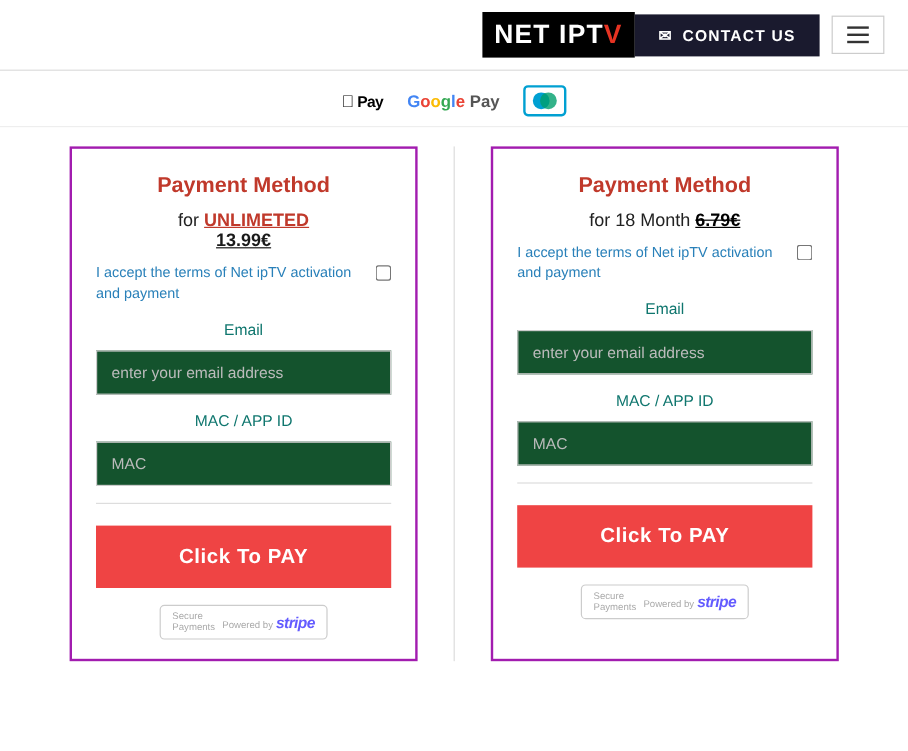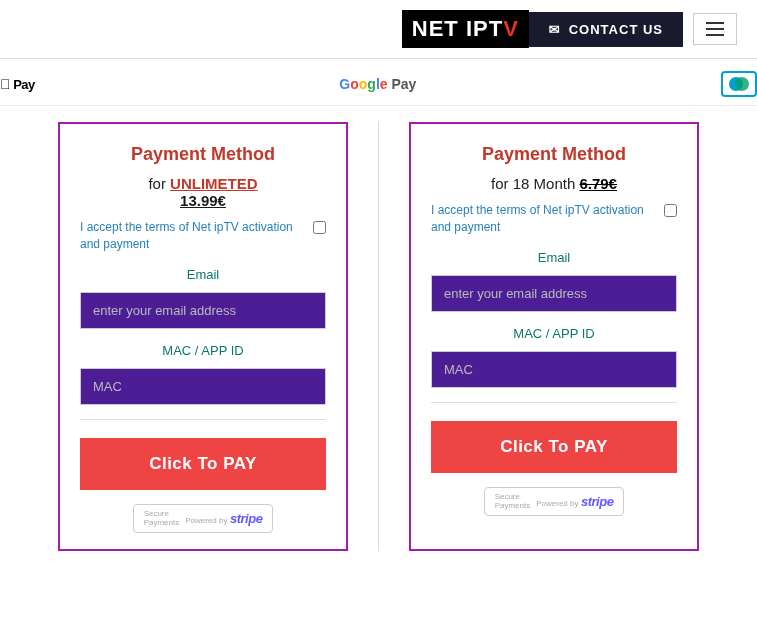--- a/index.html
+++ b/index.html
@@ -64,21 +64,21 @@
       display: block;
       width: 18px;
       height: 2px;
       background: #333;
     }
 
     
     .payment-icons-bar {
       display: flex;
       align-items: center;
-      justify-content: space-between;
+      justify-content: center;
       gap: 20px;
       padding: 12px 0 8px;
       border-bottom: 1px solid #eee;
     }
     .apple-pay {
       font-size: 13px;
       font-weight: 600;
       color: #000;
       letter-spacing: -0.5px;
     }
@@ -189,21 +189,21 @@
     .field-label {
       font-size: 13px;
       color: #0f766e;
       text-align: center;
       margin-top: 4px;
     }
     .text-input {
       width: 100%;
       padding: 10px 12px;
       border: 1px solid #ccc;
-      background: #4c1d95;
+      background: #14532d;
       font-size: 13px;
       color: #999;
       outline: none;
     }
     .text-input::placeholder {
       color: #bbb;
     }
     .divider {
       border: none;
       border-top: 1px solid #ddd;

